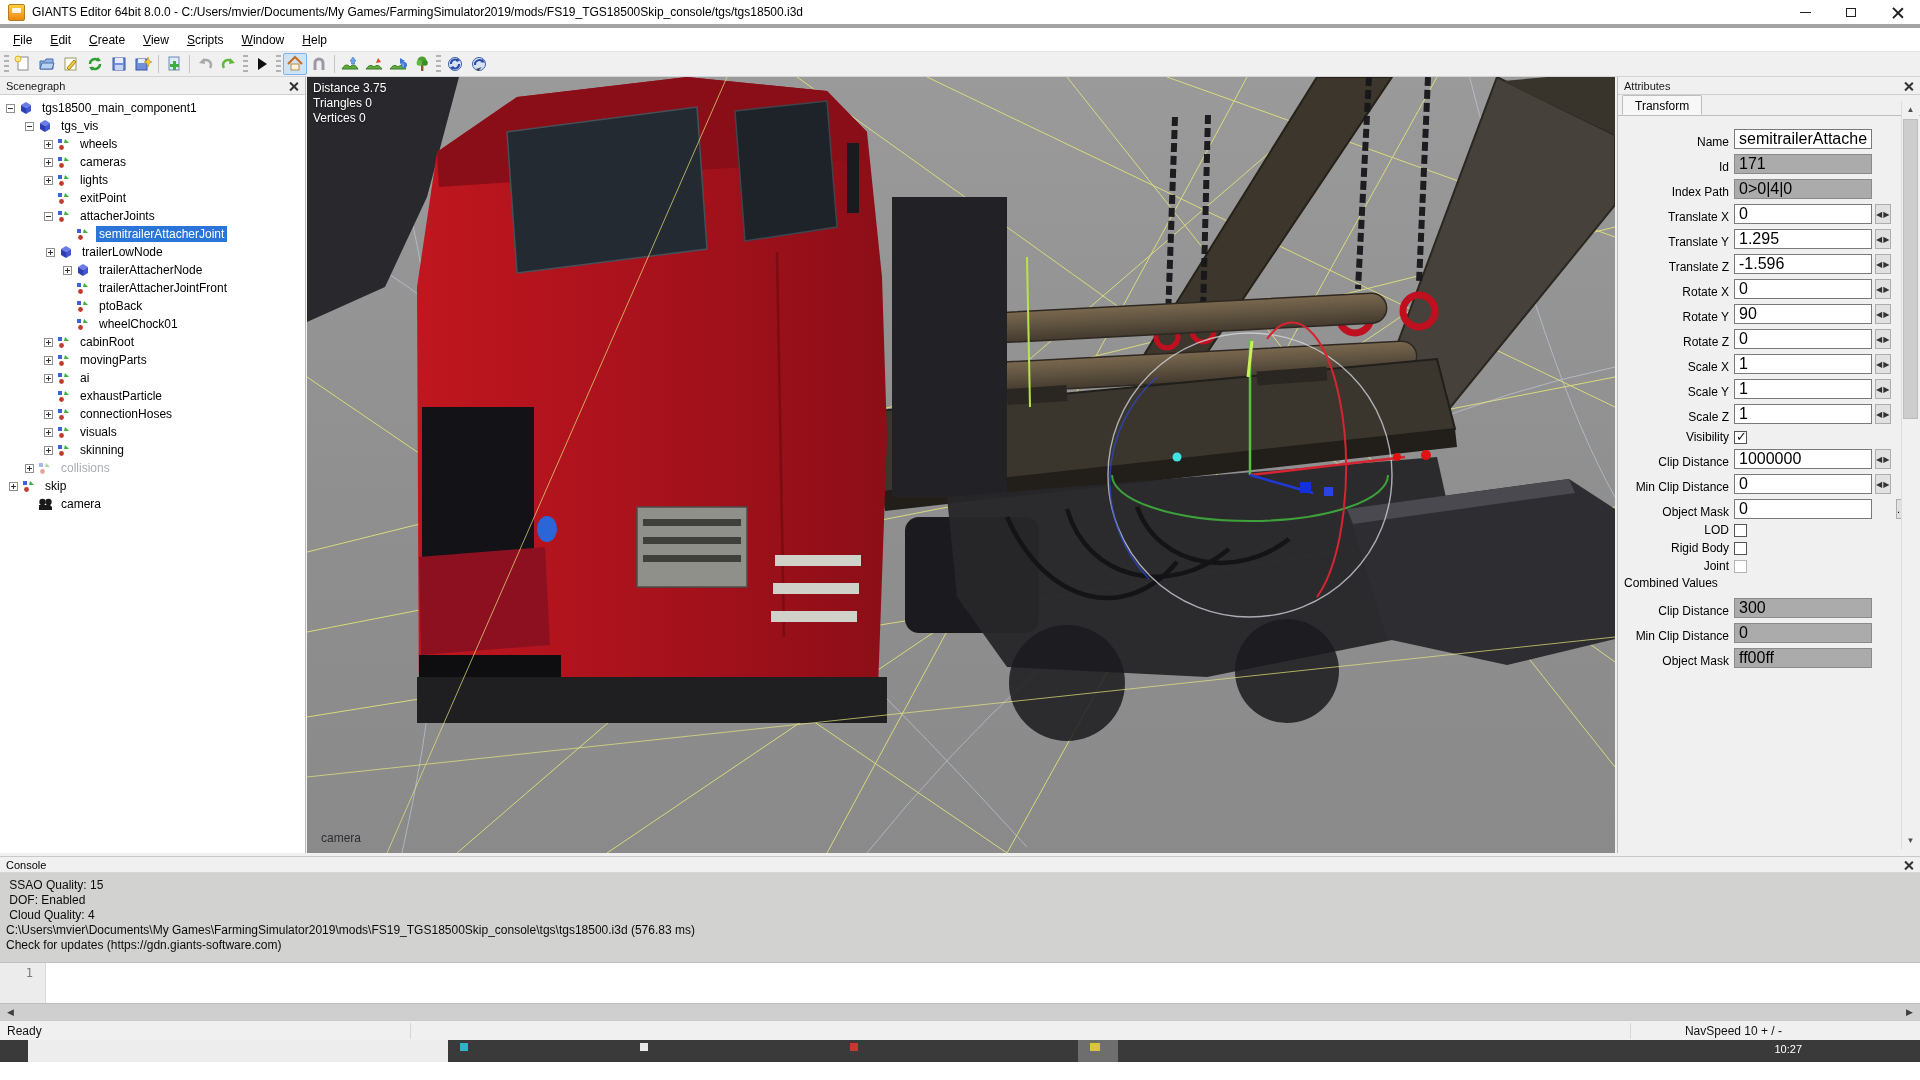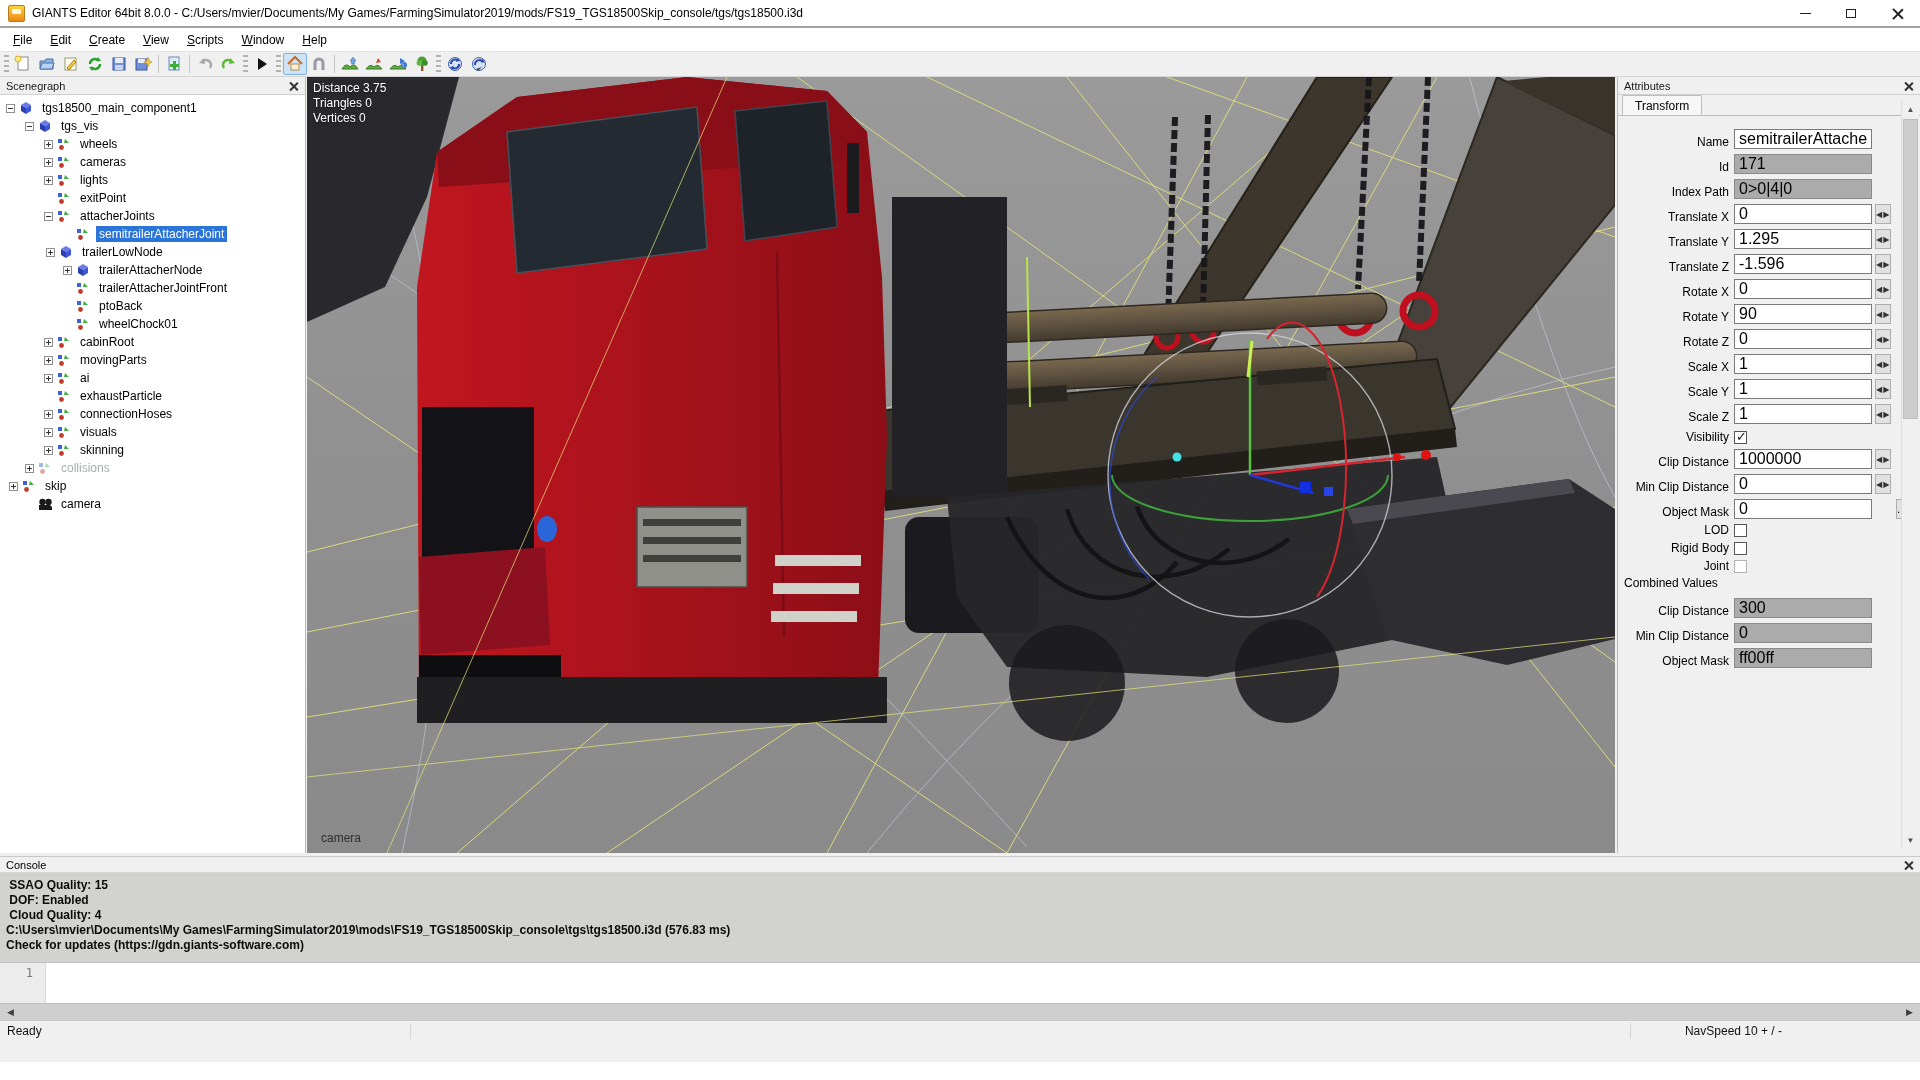--- a/index.html
+++ b/index.html
@@ -2,21 +2,21 @@
 <html><head>
 <meta charset="utf-8">
 <style>
   * { margin:0; padding:0; box-sizing:border-box; }
   html,body { width:1920px; height:1080px; overflow:hidden; background:#fff;
     font-family:"Liberation Sans", sans-serif; }
   #app { position:relative; width:1920px; height:1080px; background:#f0f0f0; font-size:12px; color:#000; }
 
   
   .titlebar { position:absolute; left:0; top:0; width:1920px; height:28px; background:#ffffff;
-    border-bottom:2px solid #a3a3a3; display:flex; align-items:center; }
+    border-bottom:4px solid #a3a3a3; display:flex; align-items:center; }
   .app-icon { width:17px; height:17px; margin:0 7px 0 8px; background:linear-gradient(180deg,#ffd23d 0%,#f7a823 55%,#e98a12 100%);
     border:1px solid #b57b1a; border-radius:2px; position:relative; }
   .app-icon::after { content:""; position:absolute; left:3px; top:3px; width:9px; height:5px; background:#fff7e0; border-radius:1px; }
   .title-text { font-size:12px; color:#000; white-space:nowrap; }
   .win-controls { margin-left:auto; display:flex; height:28px; }
   .win-btn { width:46px; height:28px; display:flex; align-items:center; justify-content:center; color:#222; }
   .glyph-min { width:11px; height:1px; background:#222; display:block; }
   .glyph-max { width:10px; height:9px; border:1px solid #222; display:block; }
   .glyph-close { position:relative; width:11px; height:11px; display:block; }
   .glyph-close::before,.glyph-close::after { content:""; position:absolute; left:5px; top:-1px; width:1.5px; height:14px; background:#222; }
@@ -89,21 +89,21 @@
   .asection { height:20px; display:flex; align-items:center; font-size:12px; padding-left:2px; }
   .vscroll { position:absolute; right:2px; top:24px; width:17px; height:748px; background:#f0f0f0; border-left:1px solid #dcdcdc; }
   .vs-arrow { width:17px; height:17px; display:flex; align-items:center; justify-content:center; font-size:8px; color:#505050; background:#f0f0f0; }
   .vs-arrow.up::before { content:"\25B2"; } .vs-arrow.down::before { content:"\25BC"; }
   .vs-arrow.down { position:absolute; bottom:0; }
   .vs-thumb { position:absolute; top:18px; left:1px; width:15px; height:300px; background:#cdcdcd; border:1px solid #bdbdbd; }
 
   
   .console-head { position:absolute; left:0; top:856px; width:1920px; height:17px; background:#f0f0f0;
     border-top:1px solid #c8c8c8; border-bottom:1px solid #d6d6d6; display:flex; align-items:center; padding:0 4px 0 6px; font-size:11px; }
-  .console-body { position:absolute; left:0; top:873px; width:1920px; height:89px; background:#d2d2d0; padding:5px 0 0 6px;font-weight:bold; }
+  .console-body { position:absolute; left:0; top:873px; width:1920px; height:89px; background:#d2d2d0; padding:5px 0 0 6px; }
   .cline { font-size:12px; line-height:15px; color:#0b0b0b; white-space:pre; }
 
   
   .script { position:absolute; left:0; top:962px; width:1920px; height:41px; background:#ffffff; border-top:1px solid #c0c0c0; }
   .gutter { position:absolute; left:0; top:0; width:46px; height:41px; background:#ececec; border-right:1px solid #d8d8d8;
     font-family:"DejaVu Sans Mono", monospace; font-size:12px; color:#7a7a7a; text-align:right; padding:3px 12px 0 0; }
 
   
   .hscroll { position:absolute; left:0; top:1003px; width:1920px; height:17px; background:#cfcfcf; border-top:1px solid #bdbdbd; }
   .hs-arrow { position:absolute; top:0; width:17px; height:16px; display:flex; align-items:center; justify-content:center;
@@ -827,15 +827,24 @@
     <div class="hs-arrow right"></div>
   </div>
 
   <div class="statusbar">
     <span class="status-left">Ready</span>
     <div class="status-div" style="left:410px"></div>
     <div class="status-div" style="left:1630px"></div>
     <span class="status-right">NavSpeed 10 + / -</span>
   </div>
 
+  <div class="taskbar">
+    <div class="tb-light"></div>
+    <div class="tb-dot" style="left:460px; background:#2fb3c9"></div>
+    <div class="tb-dot" style="left:640px; background:#e8e8e8"></div>
+    <div class="tb-dot" style="left:850px; background:#c8372d"></div>
+    <div class="tb-active"></div>
+    <div class="tb-dot" style="left:1090px; background:#d9c43a; width:10px"></div>
+    <span class="tb-clock">10:27</span>
+  </div>
   <div class="below-taskbar"></div>
 
 </div>
 
 </body></html>

